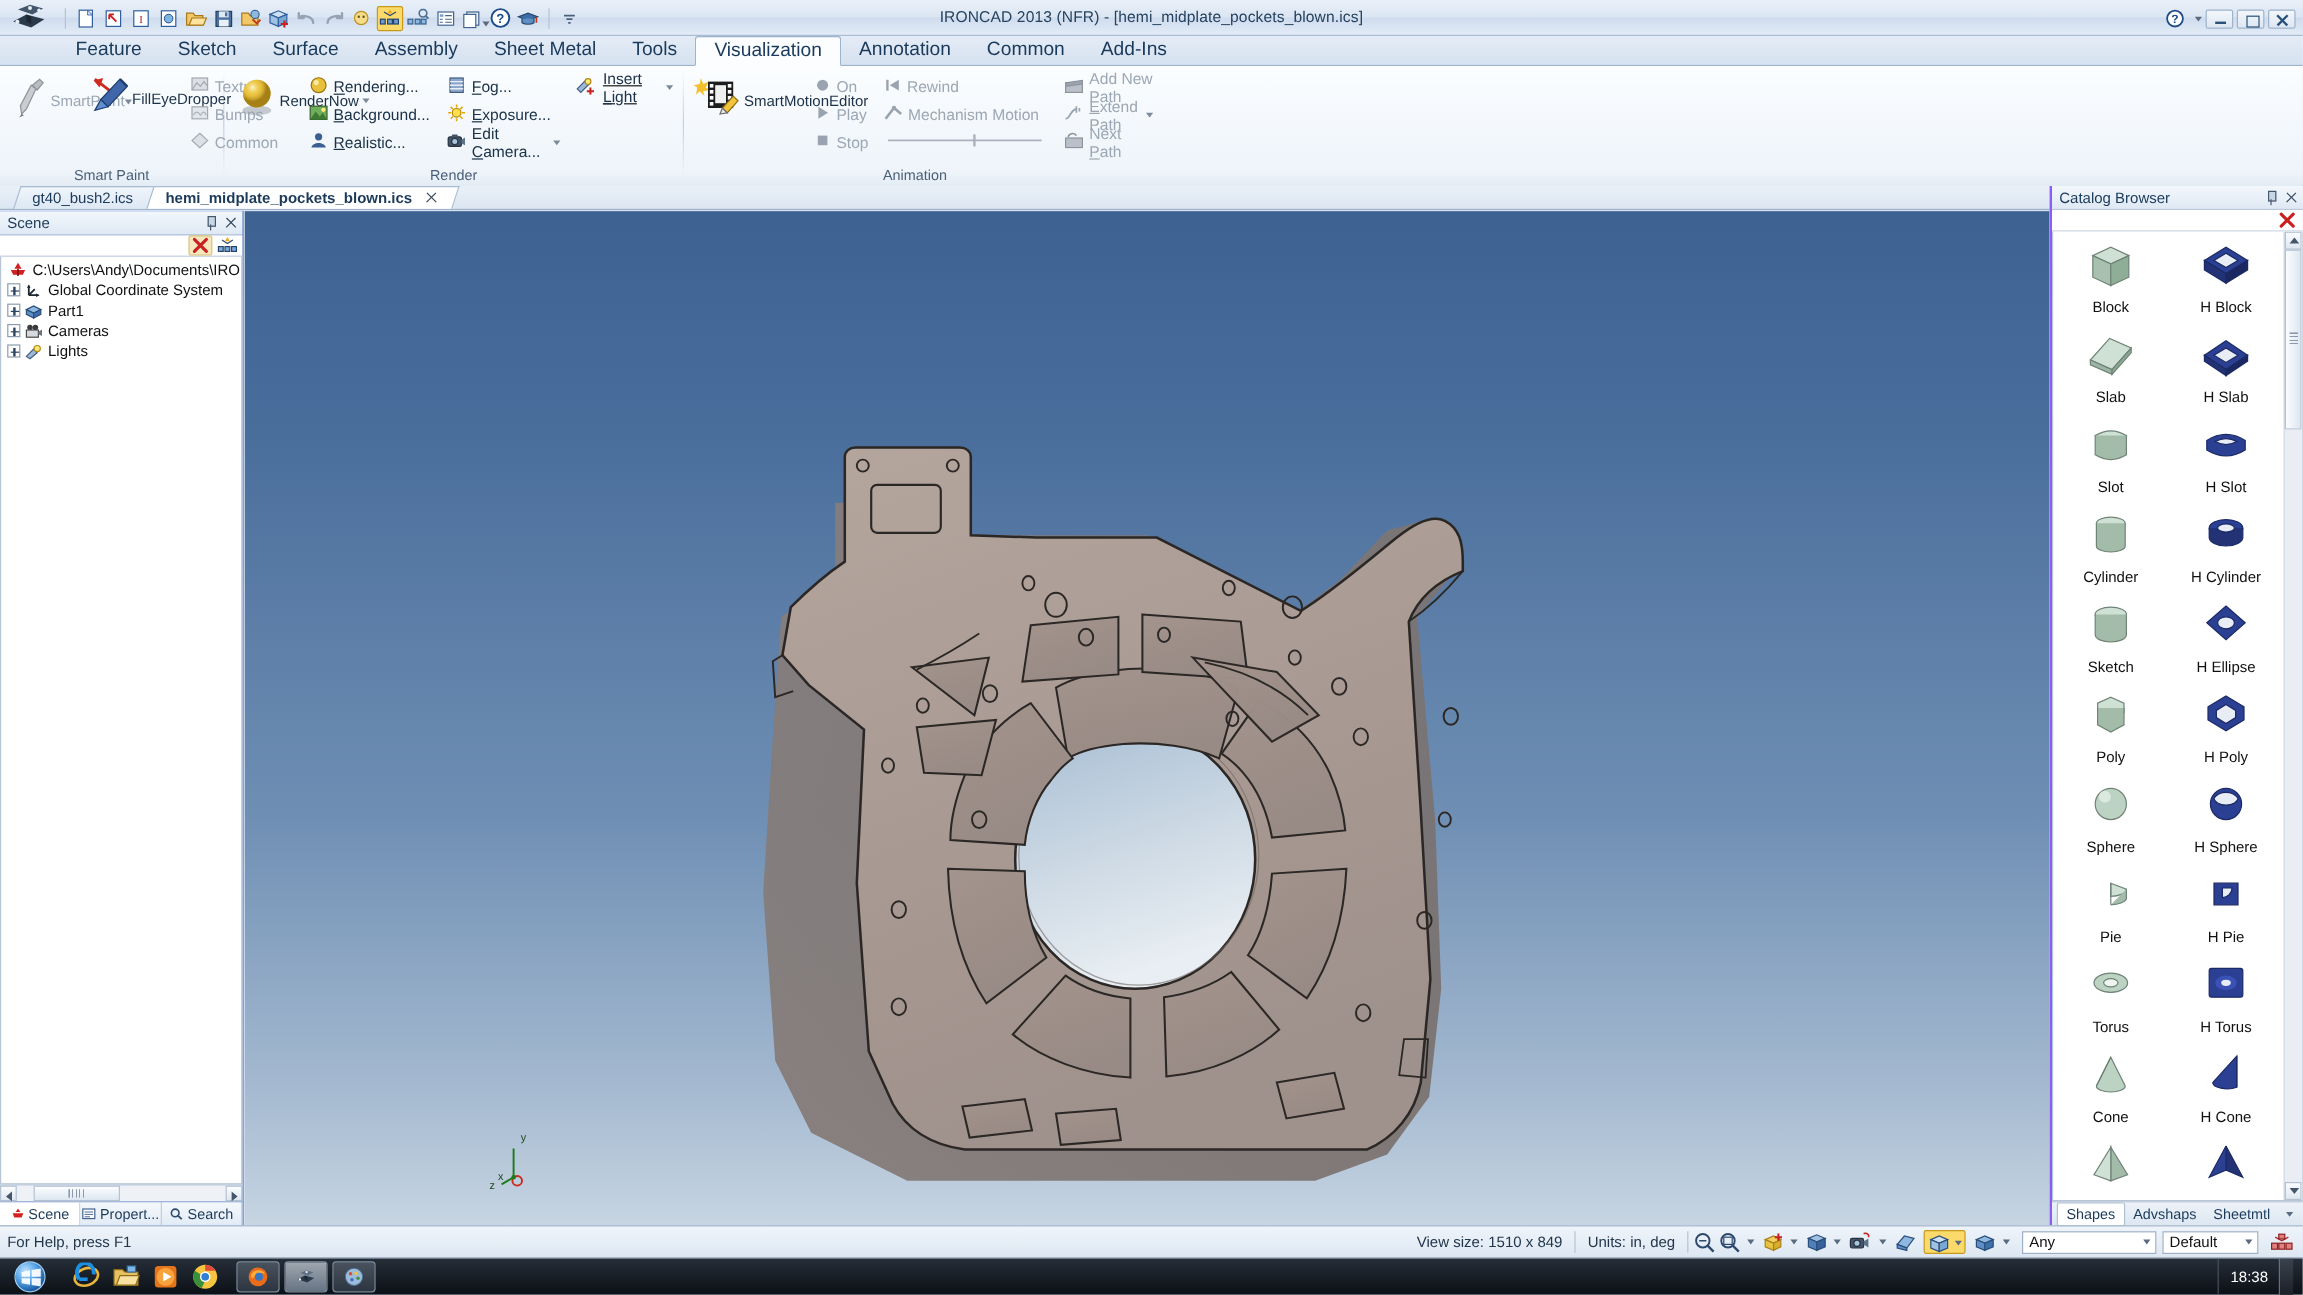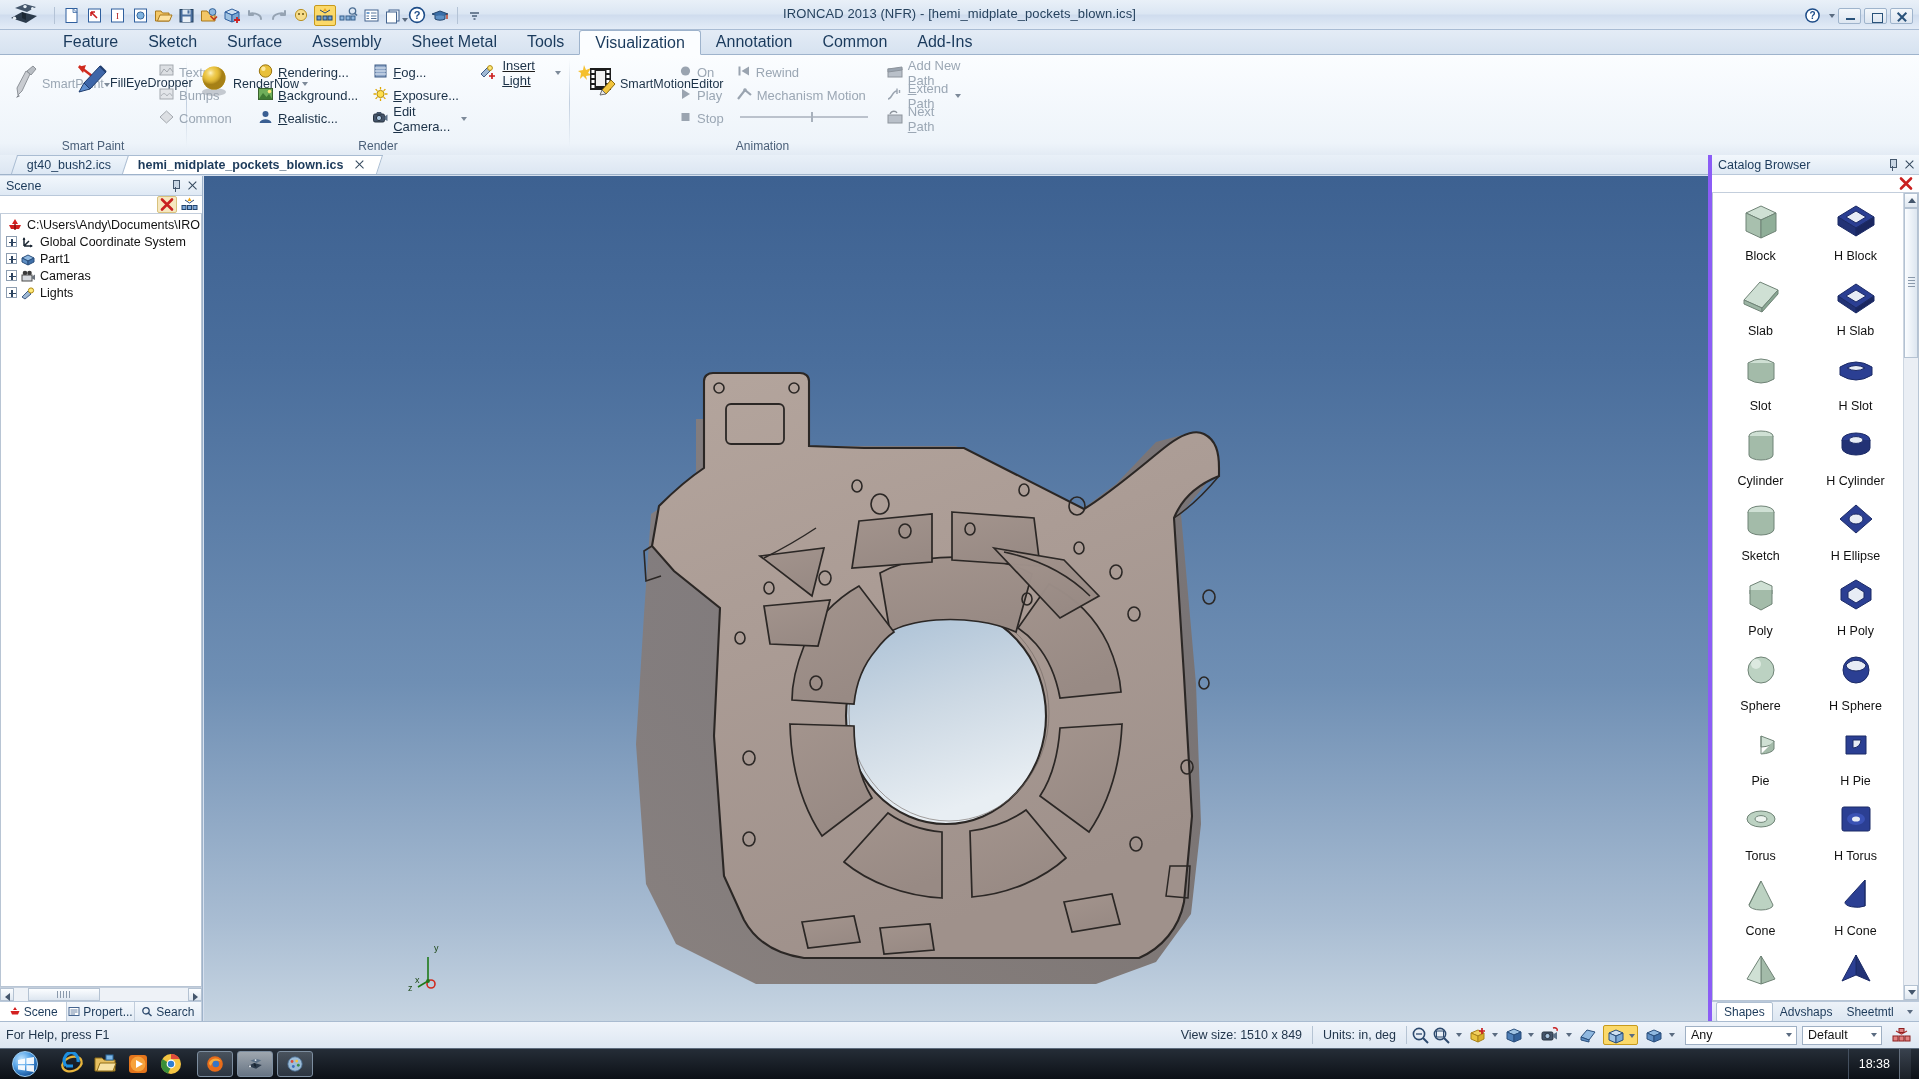--- a/index.html
+++ b/index.html
@@ -177,21 +177,21 @@
     overflow:hidden;
   }
   .axis{ position:absolute; left:212px; bottom:32px; width:40px;height:44px;}
   .axis .ylbl{position:absolute;left:18px;top:-2px;font-size:9px;color:#1c4716;}
   .axis .xlbl{position:absolute;left:-1px;top:30px;font-size:9px;color:#1c4716;}
   .axis .zlbl{position:absolute;left:9px;top:30px;font-size:9px;color:#1c4716;}
 
   
   .catalog{
     position:absolute; left:1708px; top:155px; width:211px; height:866px;
-    background:#eef3f9; border-left:4px solid #8b5cf6; display:flex; flex-direction:column;
+    background:#eef3f9; border-left:2px solid #8b5cf6; display:flex; flex-direction:column;
   }
   .cat-toolbar{
     height:18px; background:#ffffff; border-bottom:1px solid #c3cedc;
     display:flex;align-items:center;justify-content:flex-end;padding-right:5px;
   }
   .cat-body{ flex:1; background:#fff; border:1px solid #b8c5d4; border-top:none; display:flex; overflow:hidden;}
   .cat-grid{
     flex:1; display:grid; grid-template-columns:1fr 1fr; padding-top:6px;
     align-content:start;
   }

